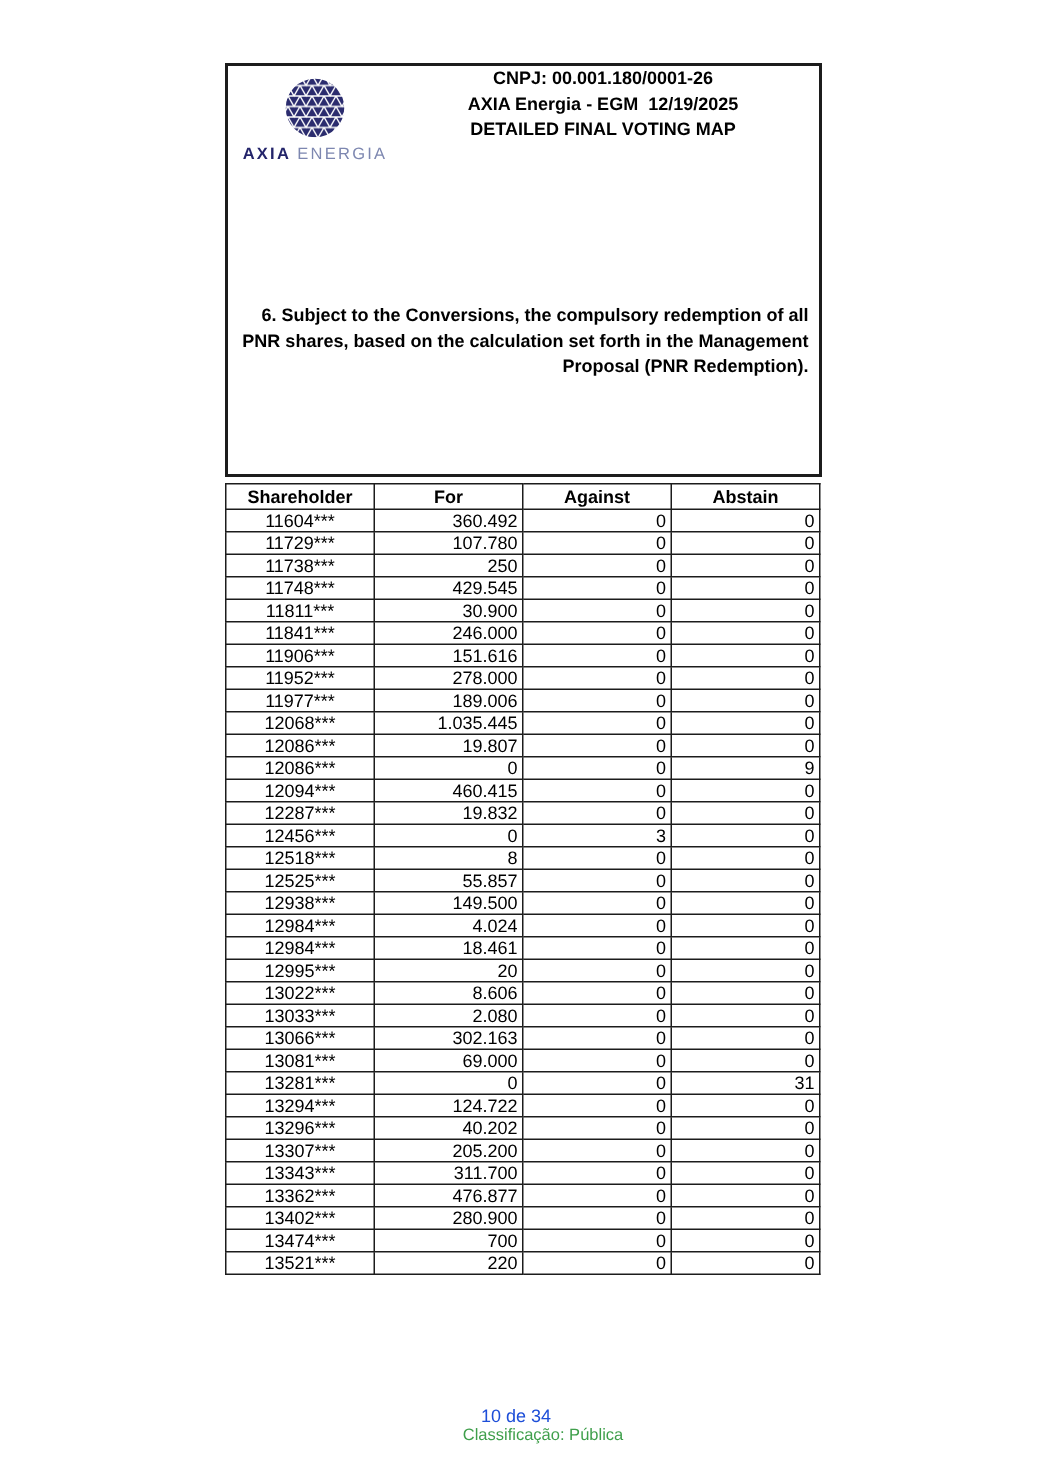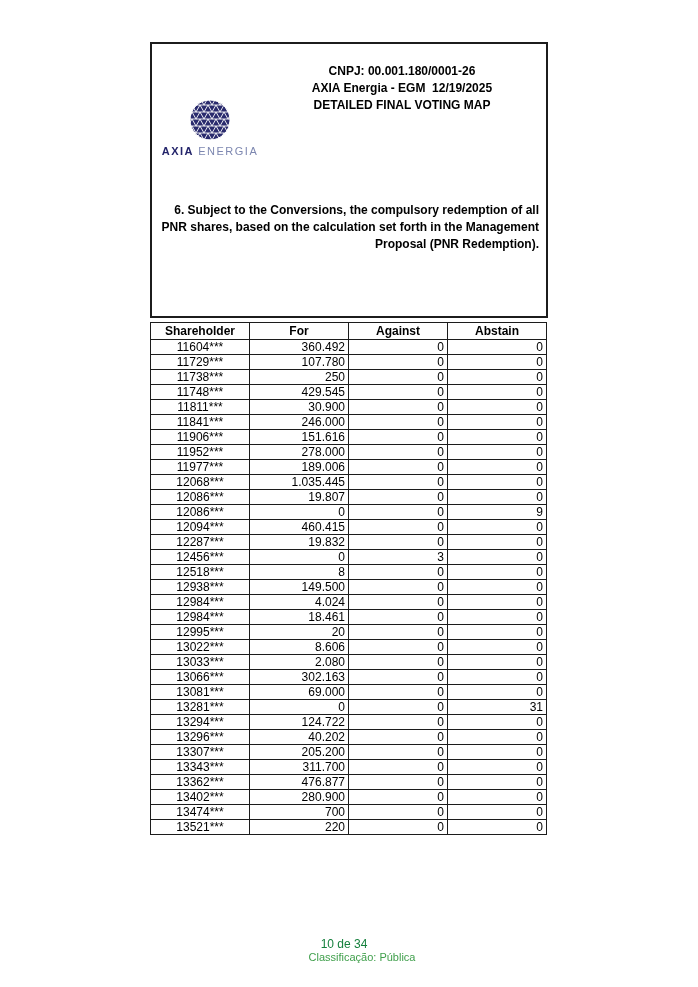--- a/index.html
+++ b/index.html
@@ -34,40 +34,38 @@
   }
   .header-row {
     display: flex;
     align-items: flex-start;
   }
   .logo-block {
     width: 116px;
     flex: 0 0 116px;
     text-align: center;
     padding-top: 6px;
-    margin-top: 48px;
   }
   .logo-sphere {
     display: block;
     margin: 0 auto;
   }
   .logo-wordmark {
     margin-top: 3px;
     font-size: 11px;
     font-weight: bold;
     letter-spacing: 1.5px;
     white-space: nowrap;
   }
   .logo-word-secondary {
     font-weight: normal;
   }
   .header-lines {
     flex: 1 1 auto;
     text-align: center;
-    padding-top: 19px;
     padding-right: 10px;
     font-weight: bold;
     font-size: 12px;
     line-height: 17px;
   }
   .header-lines > div {
     white-space: pre;
   }
   .proposal-text {
     position: absolute;
@@ -113,21 +111,21 @@
   .voting-table td.cell-num { text-align: right; }
 
   
   .footer-page-number {
     position: absolute;
     left: 0;
     right: 10px;
     top: 937px;
     text-align: center;
     font-size: 12px;
-    color: #15803d;
+    color: #1d4ed8;
   }
   .footer-classification {
     position: absolute;
     left: 0;
     right: 10px;
     top: 951px;
     text-align: center;
     font-size: 11px;
   }
 </style>
@@ -263,20 +261,26 @@
           <td class="cell-num">3</td>
           <td class="cell-num">0</td>
         </tr>
         <tr>
           <td class="cell-shareholder">12518***</td>
           <td class="cell-num">8</td>
           <td class="cell-num">0</td>
           <td class="cell-num">0</td>
         </tr>
         <tr>
+          <td class="cell-shareholder">12525***</td>
+          <td class="cell-num">55.857</td>
+          <td class="cell-num">0</td>
+          <td class="cell-num">0</td>
+        </tr>
+        <tr>
           <td class="cell-shareholder">12938***</td>
           <td class="cell-num">149.500</td>
           <td class="cell-num">0</td>
           <td class="cell-num">0</td>
         </tr>
         <tr>
           <td class="cell-shareholder">12984***</td>
           <td class="cell-num">4.024</td>
           <td class="cell-num">0</td>
           <td class="cell-num">0</td>

